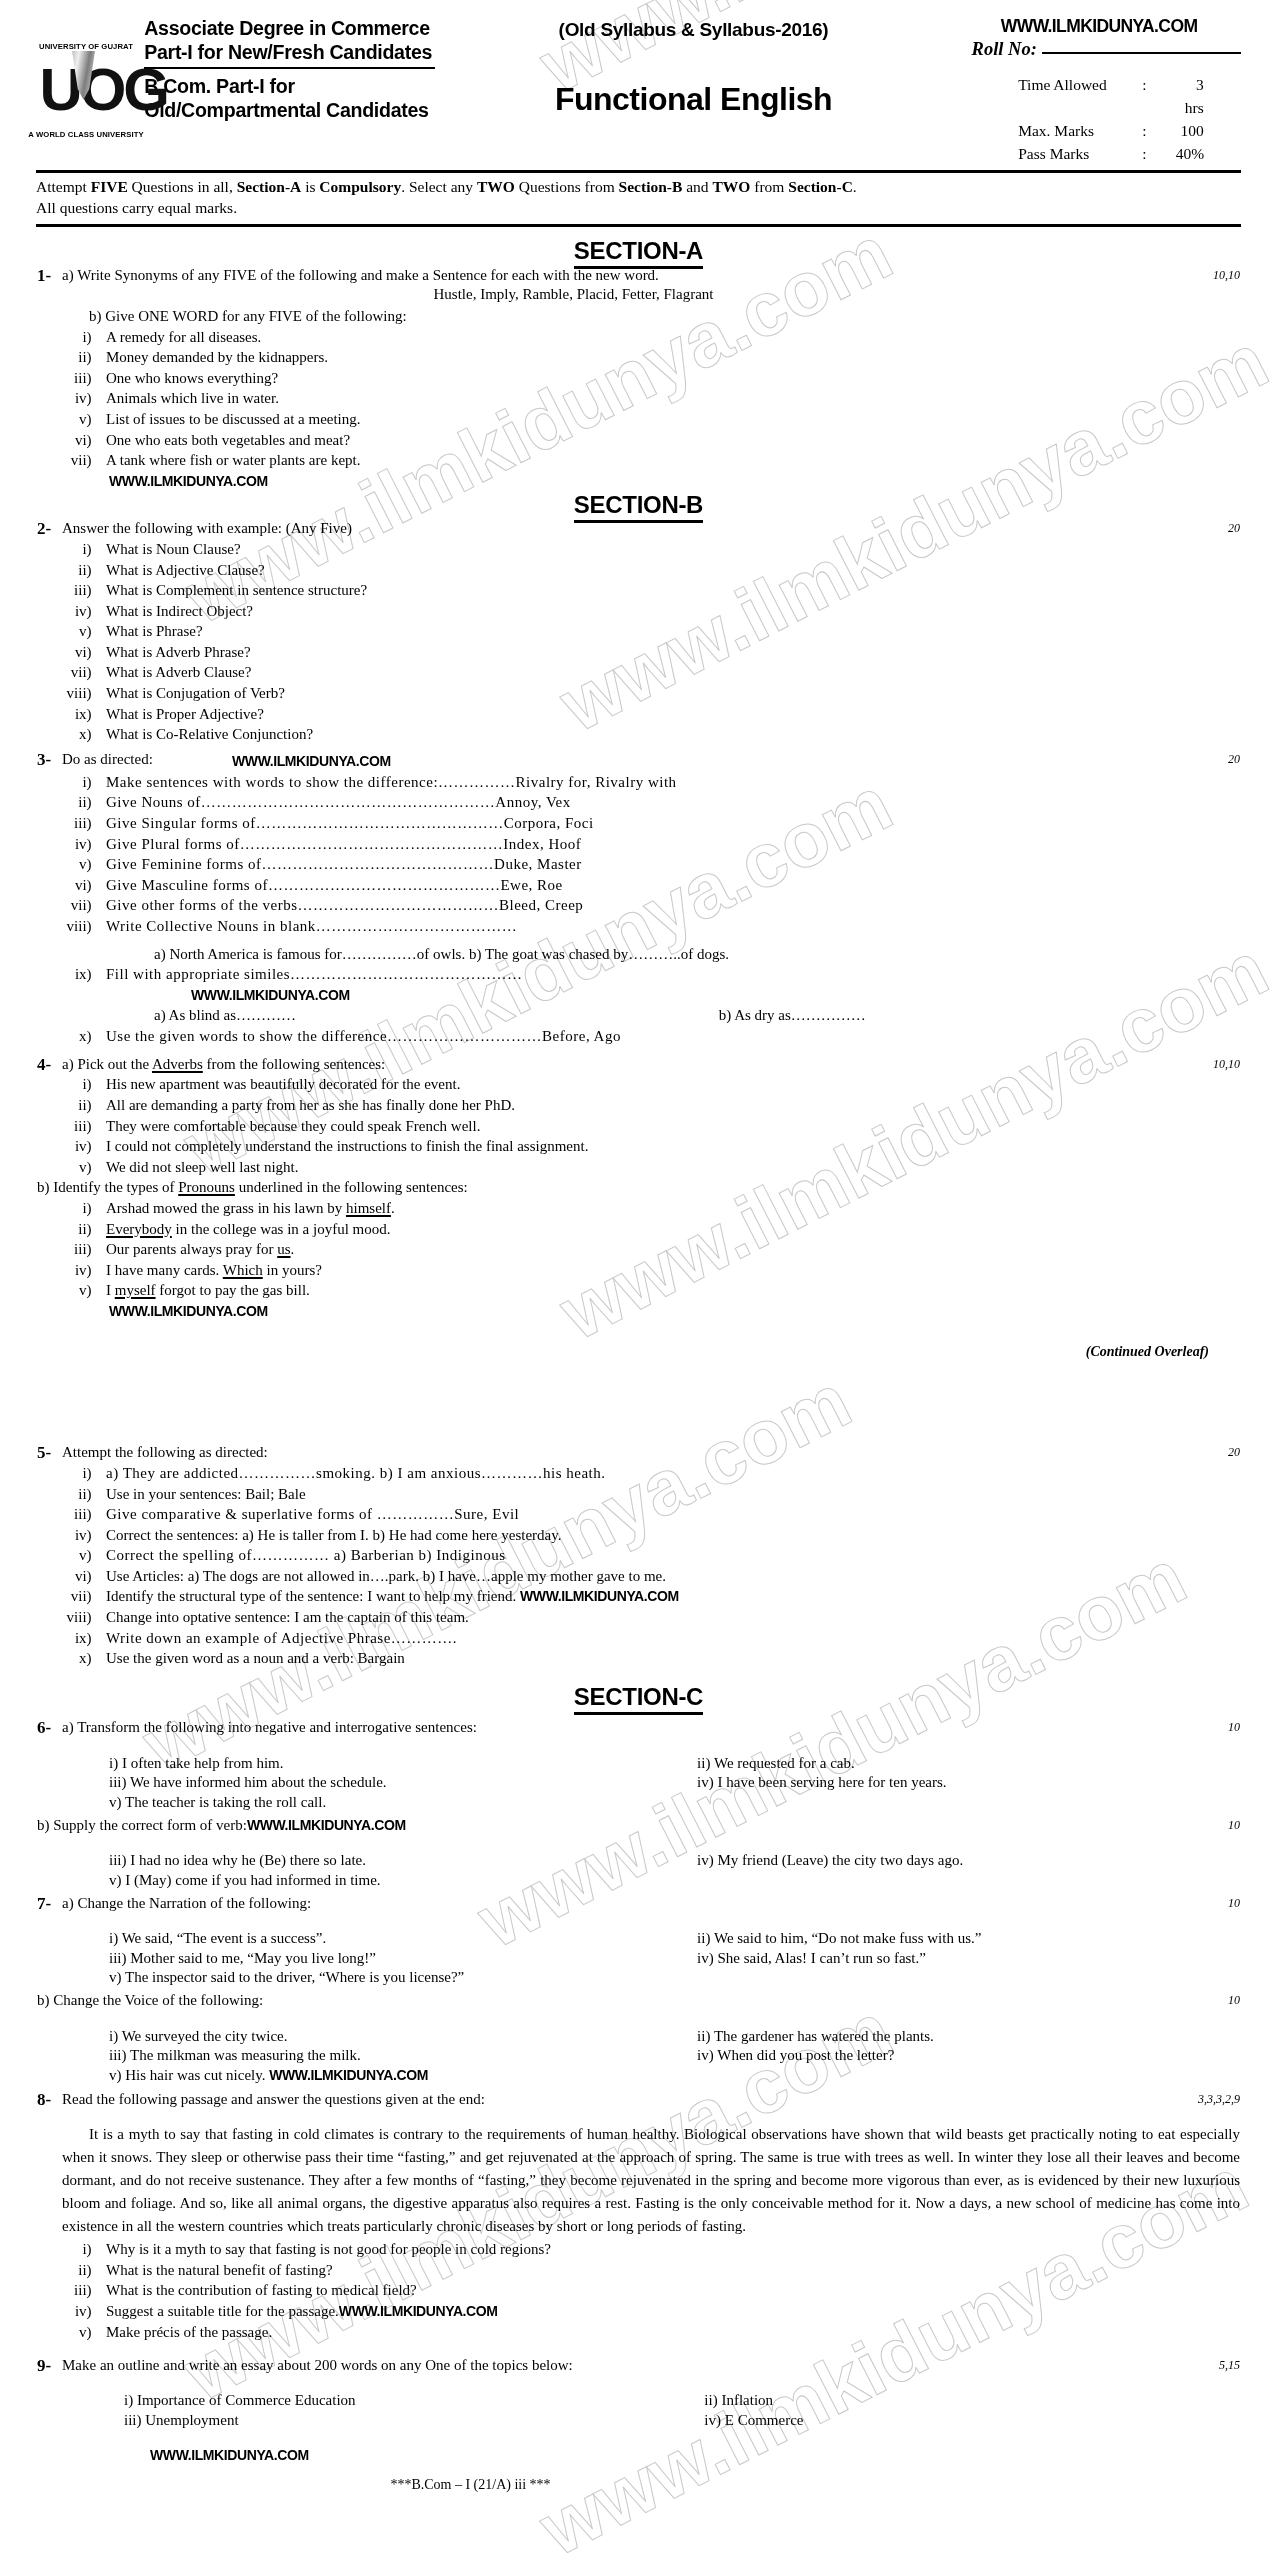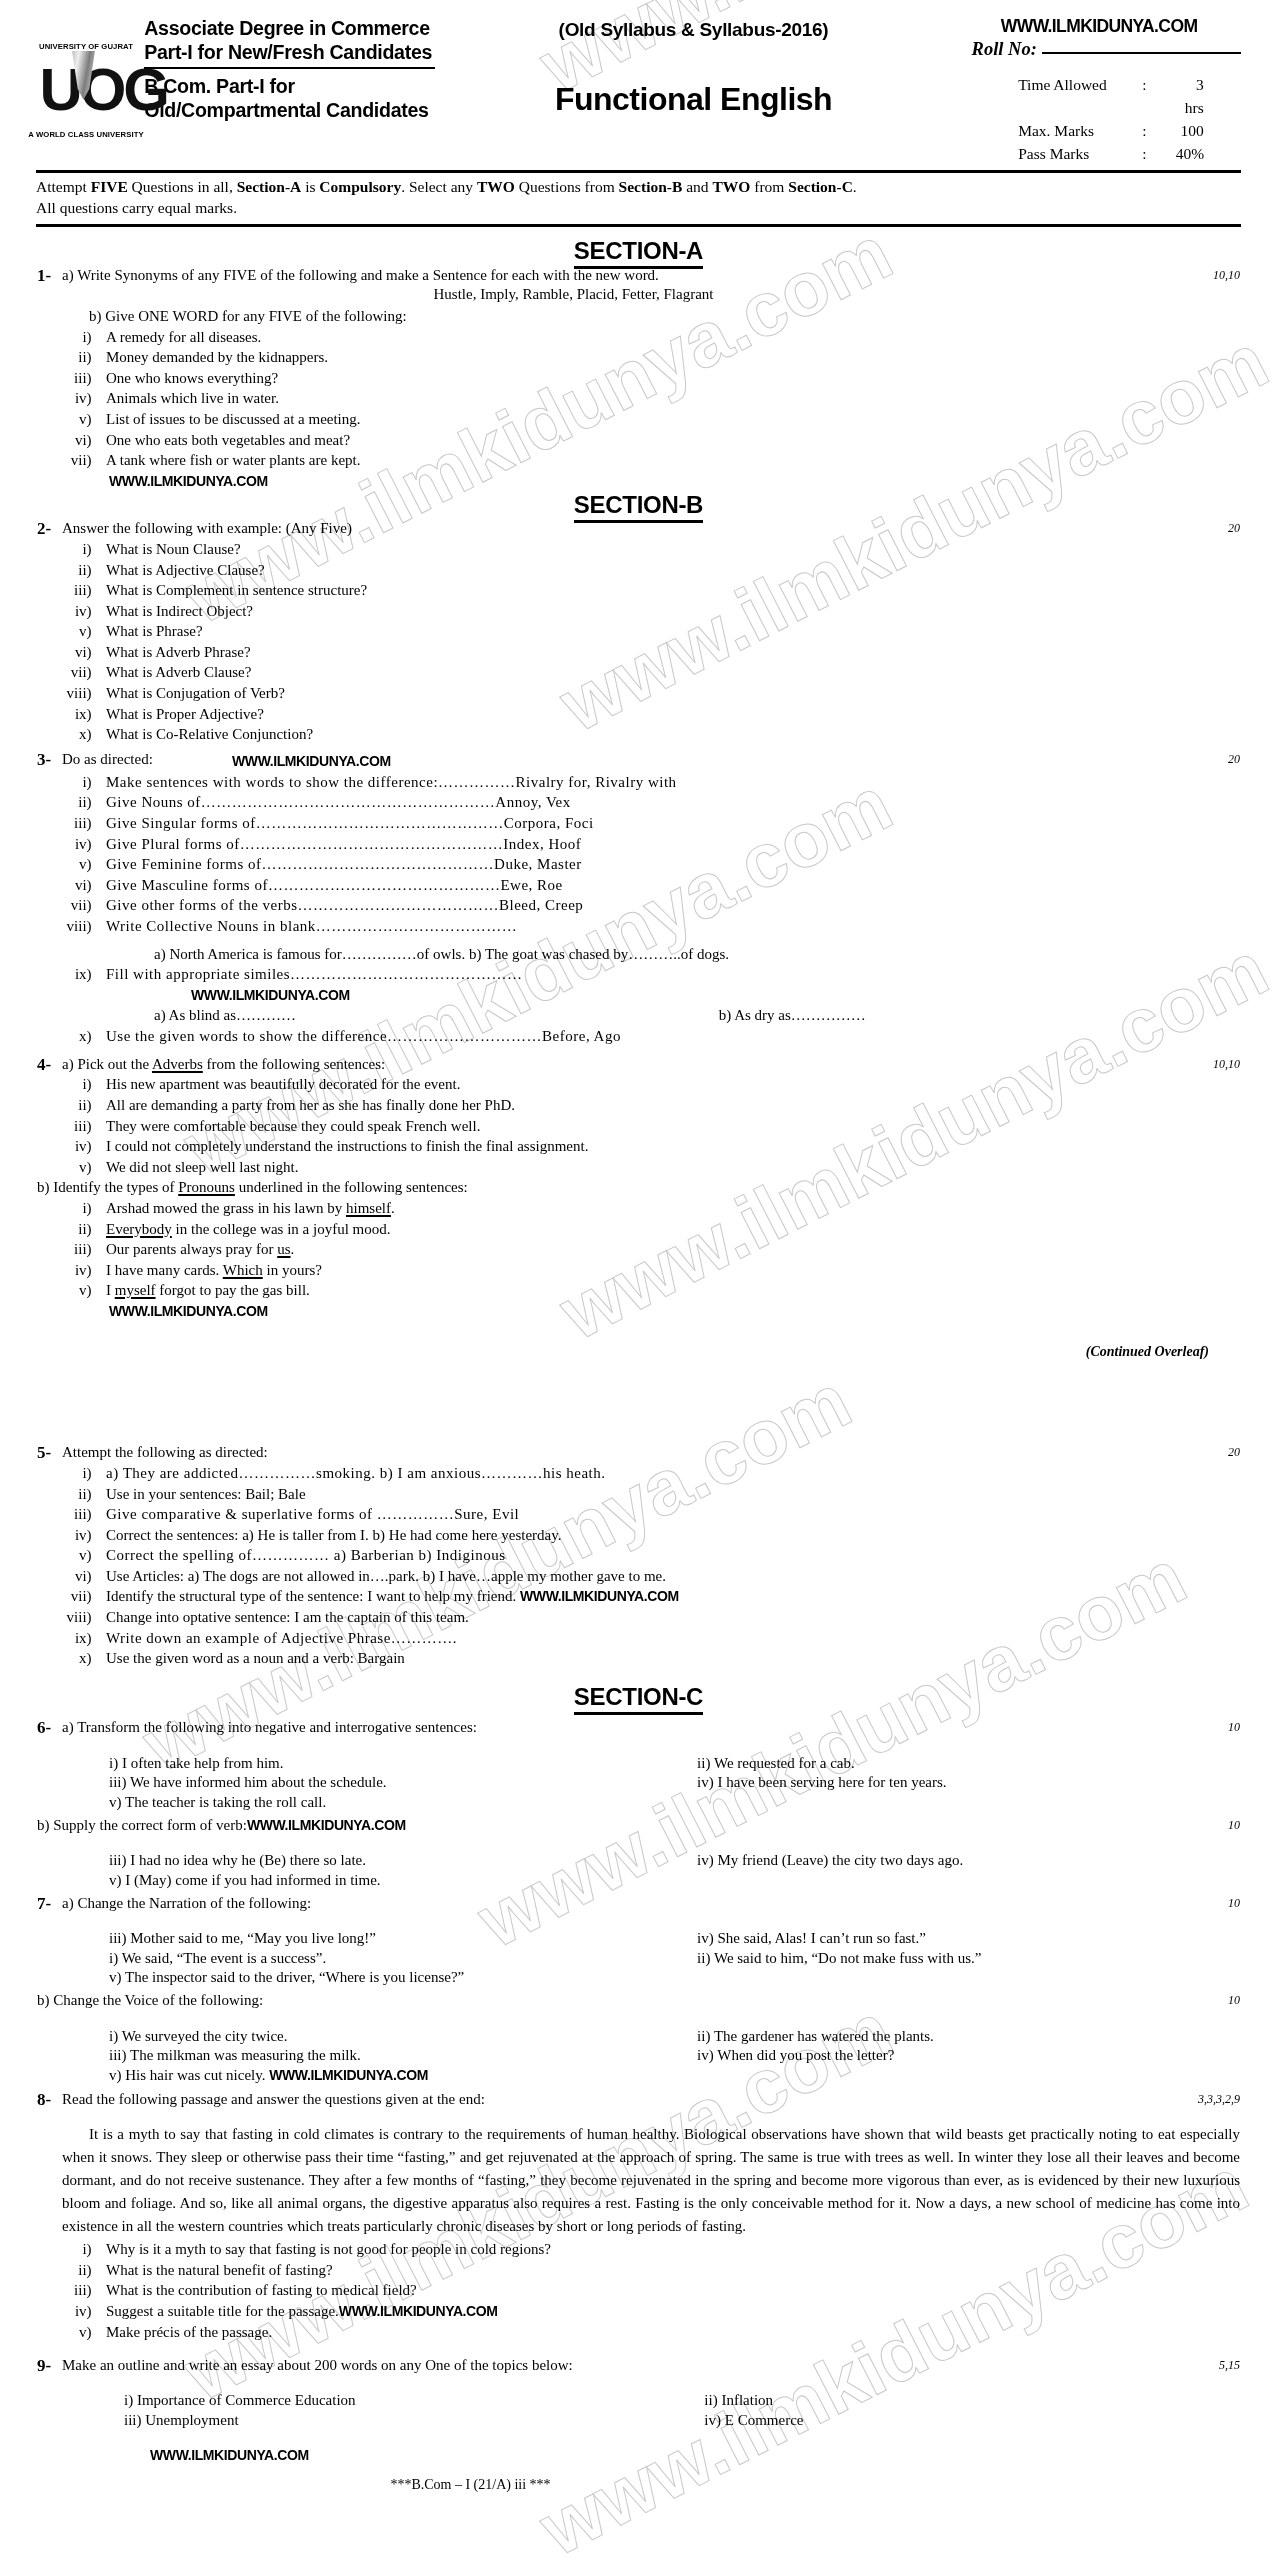--- a/index.html
+++ b/index.html
@@ -539,26 +539,26 @@
         </div>
       </div>
 
       <div class="q" style="margin-top:3.1px;">
         <div class="q-num">7-</div>
         <div class="q-body">
           <div class="q-marks">10</div>
           <div class="q-text">a) Change the Narration of the following:</div>
           <div class="indent-b">
             <div class="two">
+                <div>i)  We said, “The event is a success”.</div>
+                <div>ii)  We said to him, “Do not make fuss with us.”</div>
+              </div>
+            <div class="two">
                 <div>iii) Mother said to me, “May you live long!”</div>
                 <div>iv) She said, Alas! I can’t run so fast.”</div>
-              </div>
-            <div class="two">
-                <div>i)  We said, “The event is a success”.</div>
-                <div>ii)  We said to him, “Do not make fuss with us.”</div>
               </div>
             <div class="two">
                 <div>v)  The inspector said to the driver, “Where is you license?”</div>
                 <div></div>
               </div>
           </div>
           <div style="position:relative;margin-top:3.1px;">
             <div class="q-marks">10</div>
             <div class="q-text" style="margin-left:-25px;">b) Change the Voice of the following:</div>
           </div>

